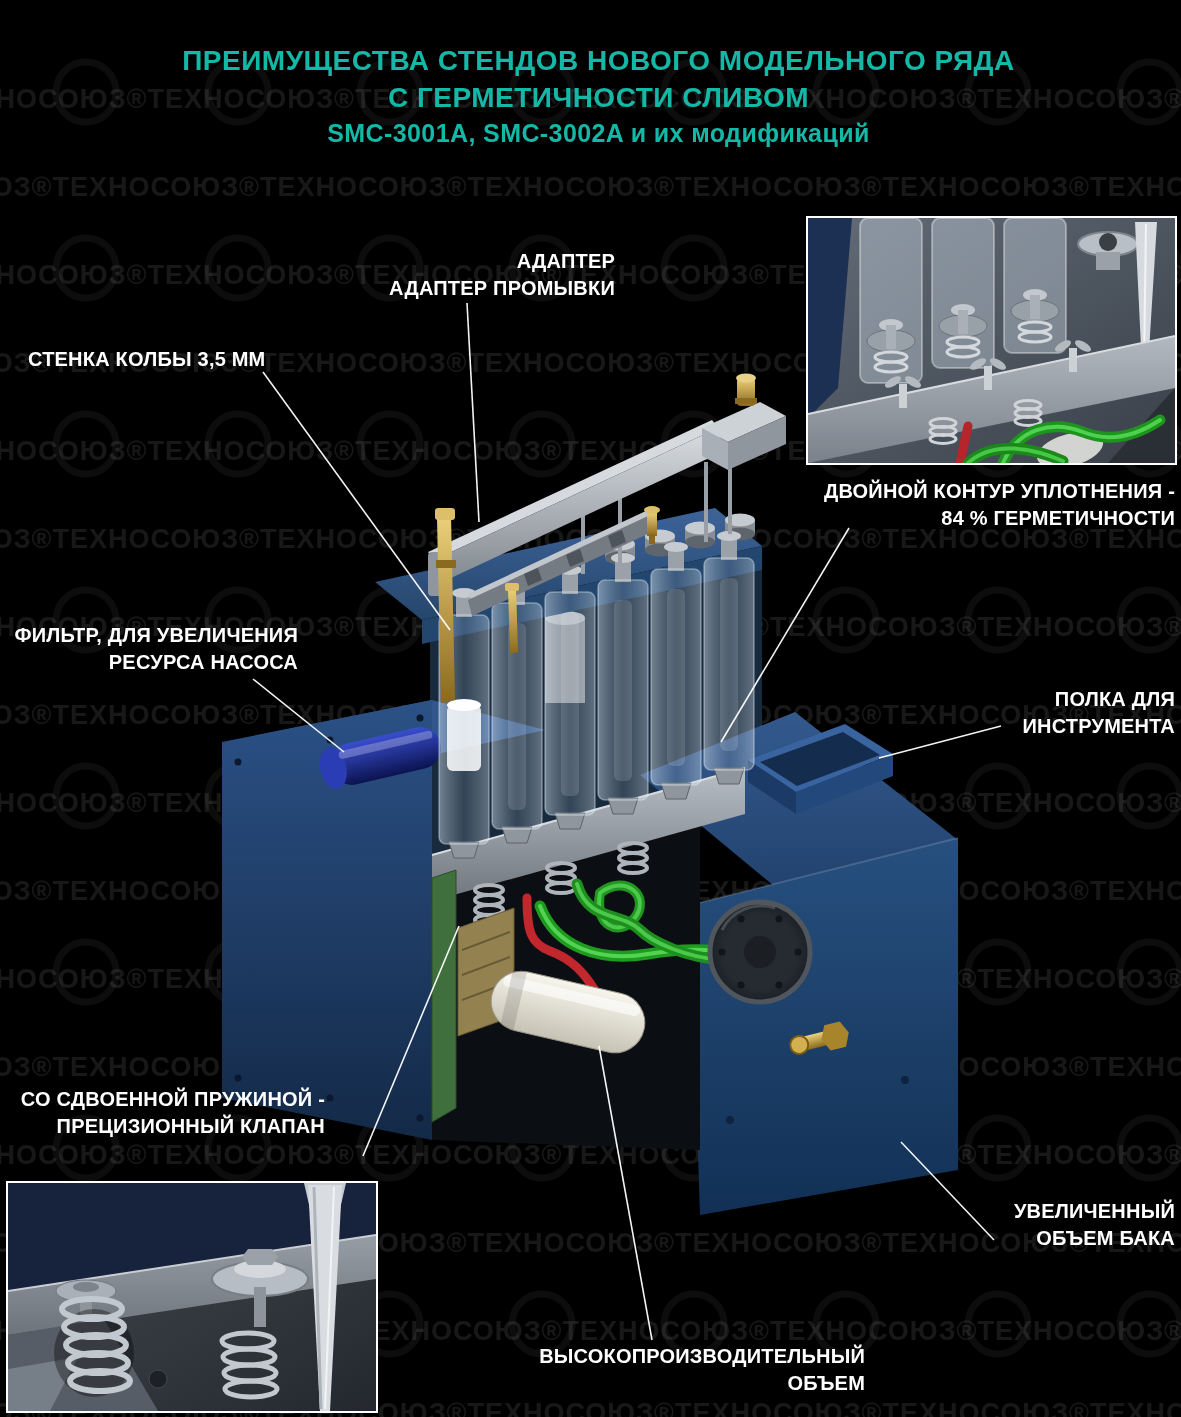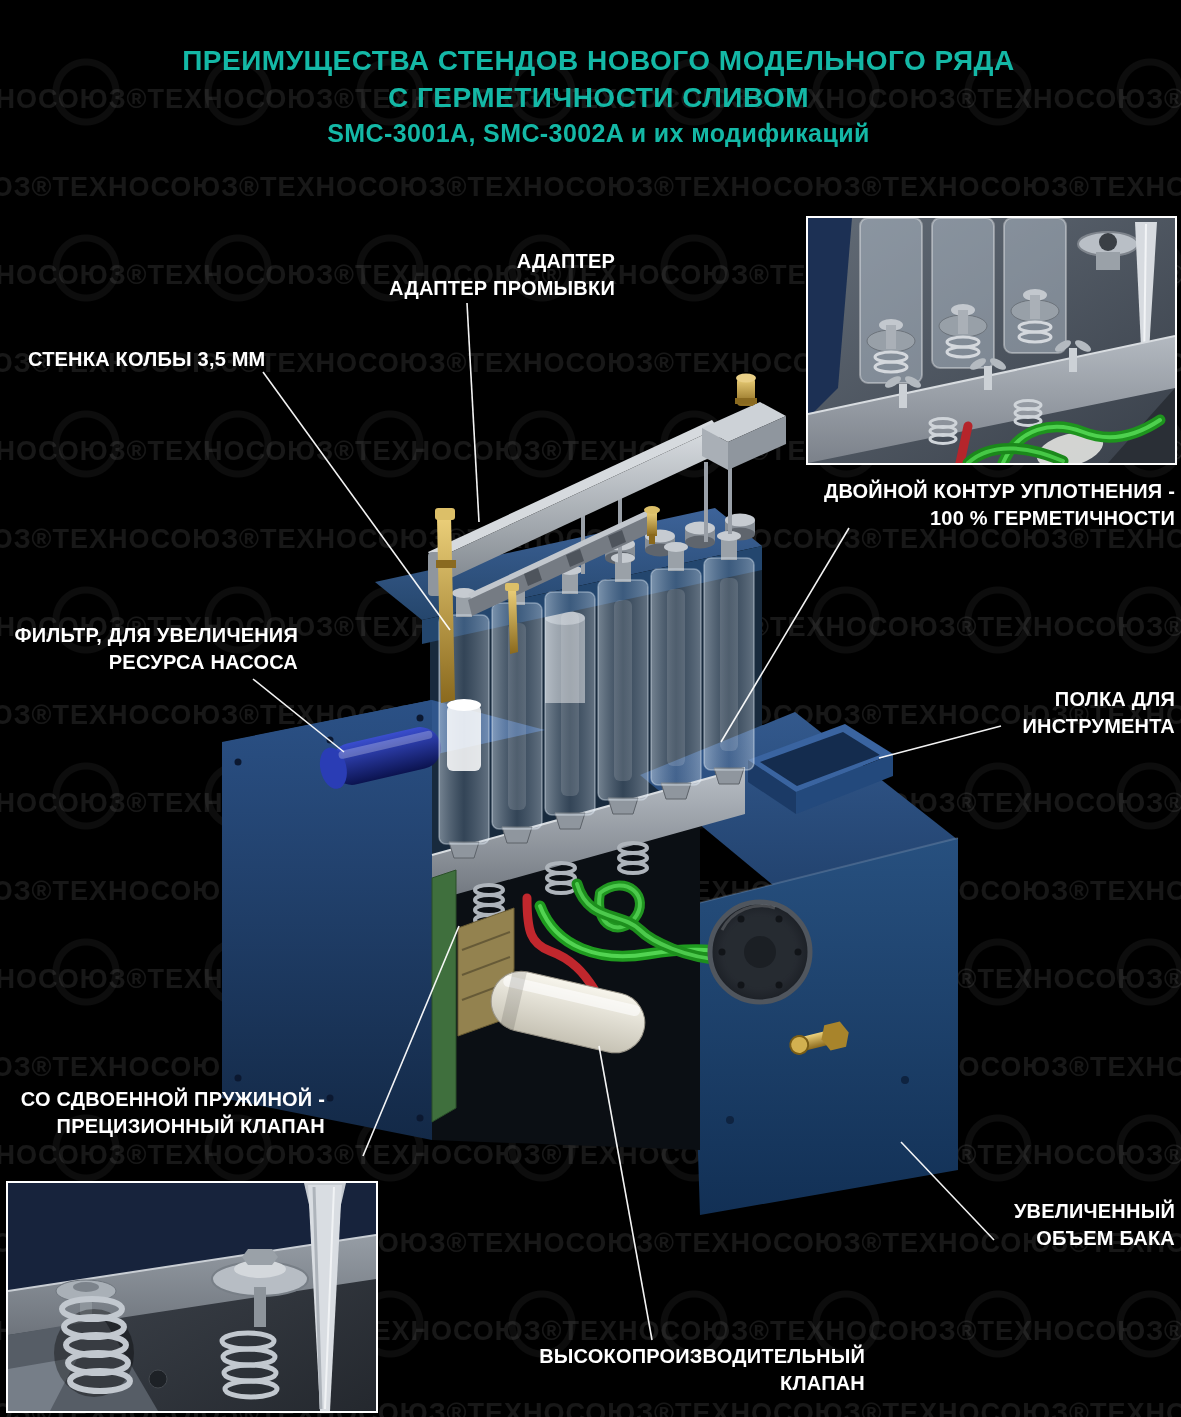--- a/index.html
+++ b/index.html
@@ -444,21 +444,21 @@
     <div>АДАПТЕР</div>
     <div>АДАПТЕР ПРОМЫВКИ</div>
   </div>
 
   <div class="lbl left" style="left:28px;top:346px;width:260px;">
     <div>СТЕНКА КОЛБЫ 3,5 ММ</div>
   </div>
 
   <div class="lbl" style="left:800px;top:478px;width:375px;">
     <div>ДВОЙНОЙ КОНТУР УПЛОТНЕНИЯ -</div>
-    <div>100 % ГЕРМЕТИЧНОСТИ</div>
+    <div>84 % ГЕРМЕТИЧНОСТИ</div>
   </div>
 
   <div class="lbl" style="left:950px;top:686px;width:225px;">
     <div>ПОЛКА ДЛЯ</div>
     <div>ИНСТРУМЕНТА</div>
   </div>
 
   <div class="lbl" style="left:8px;top:622px;width:290px;">
     <div>ФИЛЬТР, ДЛЯ УВЕЛИЧЕНИЯ</div>
     <div>РЕСУРСА НАСОСА</div>
@@ -469,16 +469,16 @@
     <div>ПРЕЦИЗИОННЫЙ КЛАПАН</div>
   </div>
 
   <div class="lbl" style="left:955px;top:1198px;width:220px;">
     <div>УВЕЛИЧЕННЫЙ</div>
     <div>ОБЪЕМ БАКА</div>
   </div>
 
   <div class="lbl" style="left:465px;top:1343px;width:400px;">
     <div>ВЫСОКОПРОИЗВОДИТЕЛЬНЫЙ</div>
-    <div>КЛАПАН</div>
+    <div>ОБЪЕМ</div>
   </div>
 
 </div>
 
 </body></html>

